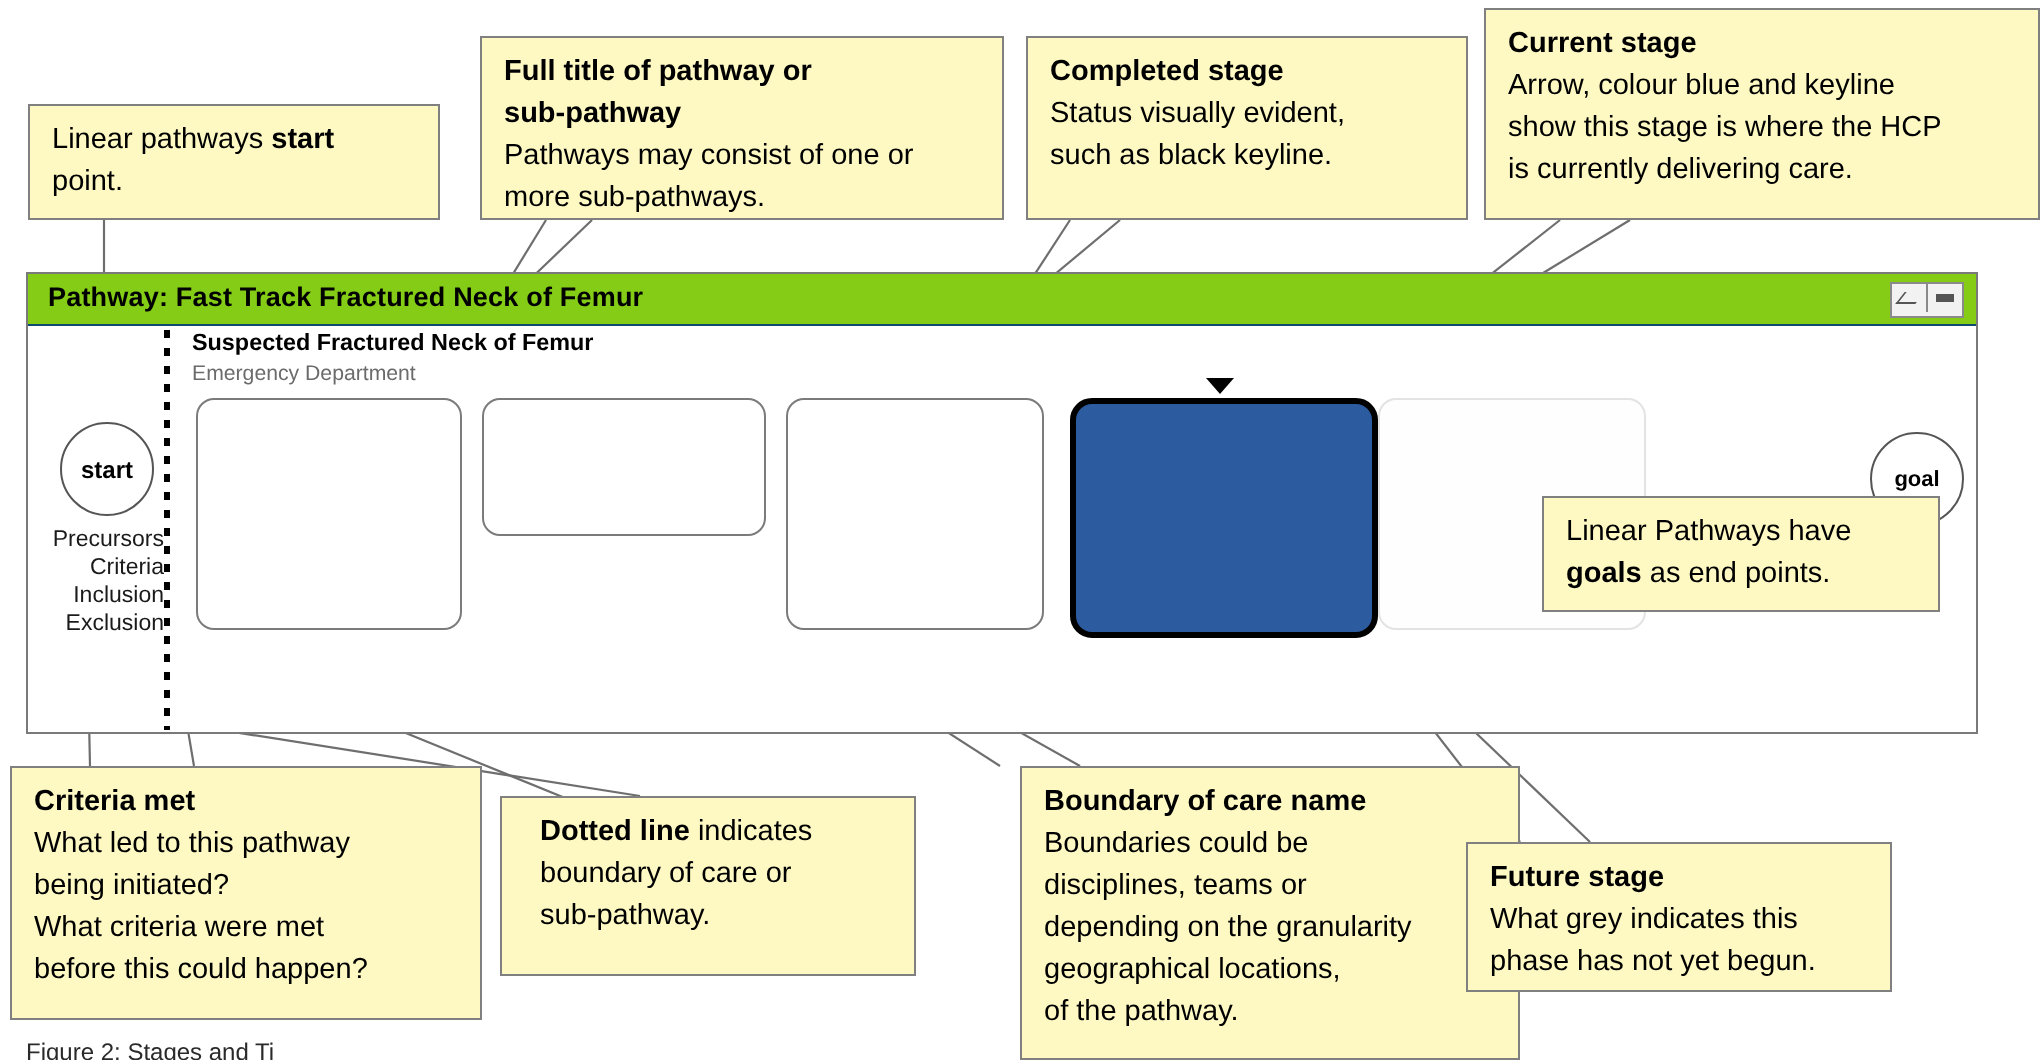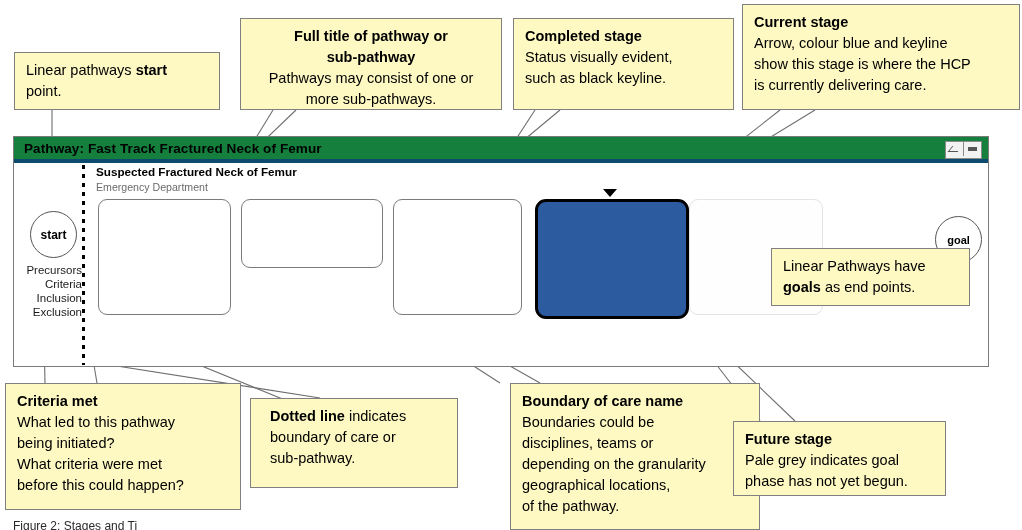--- a/index.html
+++ b/index.html
@@ -43,22 +43,22 @@
     left:13px; top:136px;
     width:976px; height:231px;
     box-sizing:border-box;
     border:1px solid #7a7a7a;
     background:#ffffff;
   }
   #titlebar{
     position:relative;
     height:26px;
     box-sizing:border-box;
-    border-bottom:4px solid #0c4a6e;
-    background:#15803d;
+    border-bottom:1px solid #0c4a6e;
+    background:#84cc16;
   }
   #pathway-title{
     position:absolute;
     left:10px; top:4px;
     font-size:13.5px;
     font-weight:bold;
     letter-spacing:.1px;
     color:#000;
   }
   #winctrls{
@@ -193,21 +193,21 @@
       <path d="M760,421 L678,315"></path>
       <path d="M795,421 L681,312"></path>
     </g>
   </svg>
 
   <div class="callout" style="left:14px; top:52px; width:206px; height:58px;">
     <span class="ln">Linear pathways <b>start</b></span>
     <span class="ln">point.</span>
   </div>
 
-  <div class="callout" style="left:240px; top:18px; width:262px; height:92px;text-align:center;">
+  <div class="callout" style="left:240px; top:18px; width:262px; height:92px;">
     <span class="hd">Full title of pathway or</span>
     <span class="hd">sub-pathway</span>
     <span class="ln">Pathways may consist of one or</span>
     <span class="ln">more sub-pathways.</span>
   </div>
 
   <div class="callout" style="left:513px; top:18px; width:221px; height:92px;">
     <span class="hd">Completed stage</span>
     <span class="ln">Status visually evident,</span>
     <span class="ln">such as black keyline.</span>
@@ -289,19 +289,19 @@
     <span class="hd">Boundary of care name</span>
     <span class="ln">Boundaries could be</span>
     <span class="ln">disciplines, teams or</span>
     <span class="ln">depending on the granularity</span>
     <span class="ln">geographical locations,</span>
     <span class="ln">of the pathway.</span>
   </div>
 
   <div class="callout" style="left:733px; top:421px; width:213px; height:75px;">
     <span class="hd">Future stage</span>
-    <span class="ln">Pale grey indicates goal</span>
+    <span class="ln">What grey indicates this</span>
     <span class="ln">phase has not yet begun.</span>
   </div>
 
   <div id="figure-caption">Figure 2: Stages and Ti</div>
 
 </div>
 
 </body></html>

